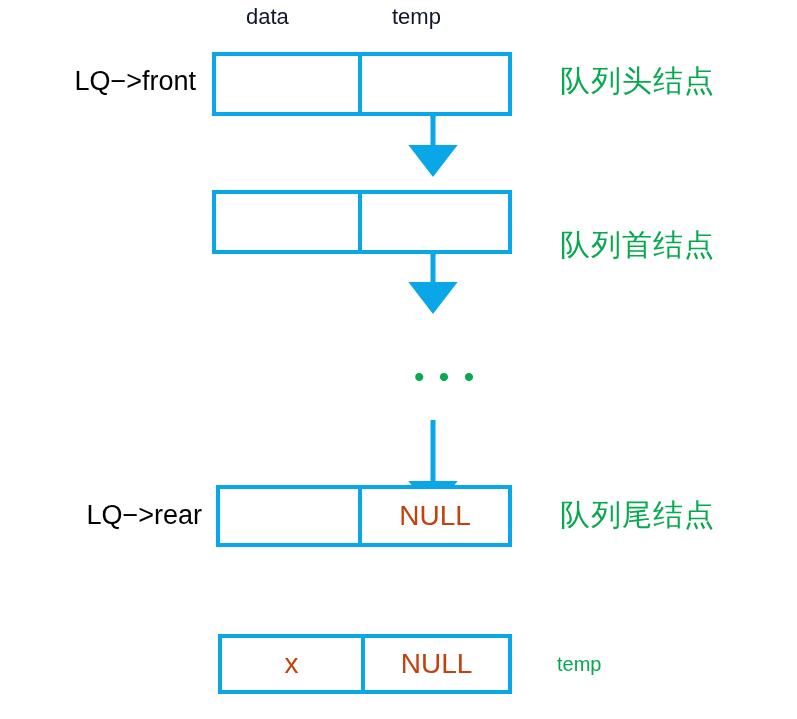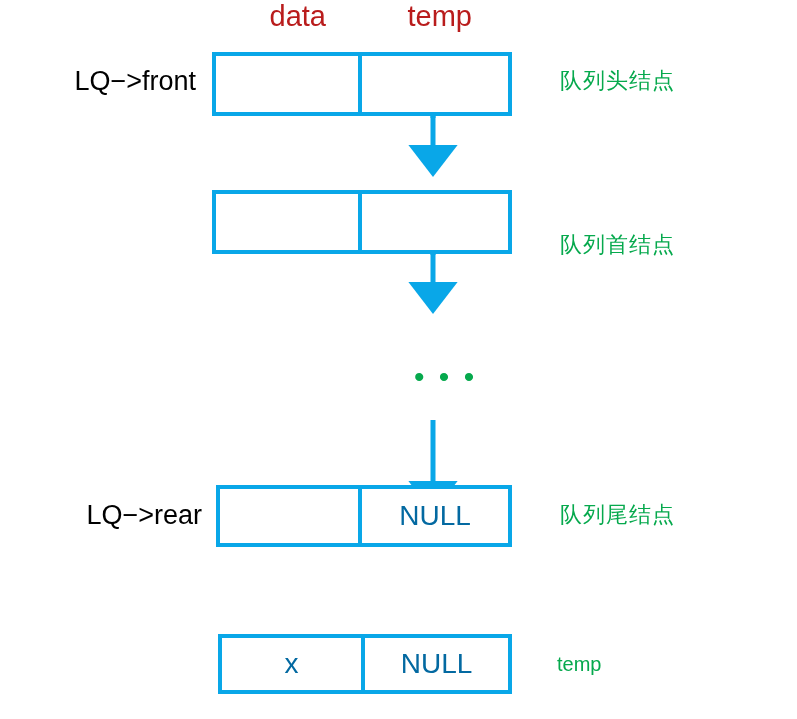--- a/index.html
+++ b/index.html
@@ -20,25 +20,25 @@
     position: absolute;
     left: 0;
     top: 0;
     width: 797px;
     height: 719px;
   }
 
   
   .col-header {
     position: absolute;
-    color: #b91c1c;
-    font-size: 29px;
+    color: #0f172a;
+    font-size: 22px;
     line-height: 29px;
     white-space: nowrap;
-    text-align: right;
+    text-align: left;
   }
 
   
   .ptr-label {
     position: absolute;
     color: #000000;
     font-size: 27px;
     line-height: 27px;
     white-space: nowrap;
     text-align: right;
@@ -46,40 +46,40 @@
 
   
   .note-label {
     position: absolute;
     color: #06a94d;
     font-size: 20px;
     line-height: 28px;
     white-space: nowrap;
   }
   .note-label.cjk {
-    font-size: 22px;
+    font-size: 30px;
     line-height: 29px;
     letter-spacing: 1px;
   }
 
   
   .node {
     position: absolute;
     box-sizing: border-box;
     border: 4px solid #09a7e8;
     background: #ffffff;
     display: flex;
     flex-direction: row;
   }
   .node .cell {
     box-sizing: border-box;
     display: flex;
     align-items: center;
     justify-content: center;
-    color: #0369a1;
+    color: #c2410c;
     font-size: 28px;
     line-height: 28px;
     background: transparent;
     position: relative;
   }
   .node .cell.data-cell {
     border-right: 4px solid #09a7e8;
   }
 
   

